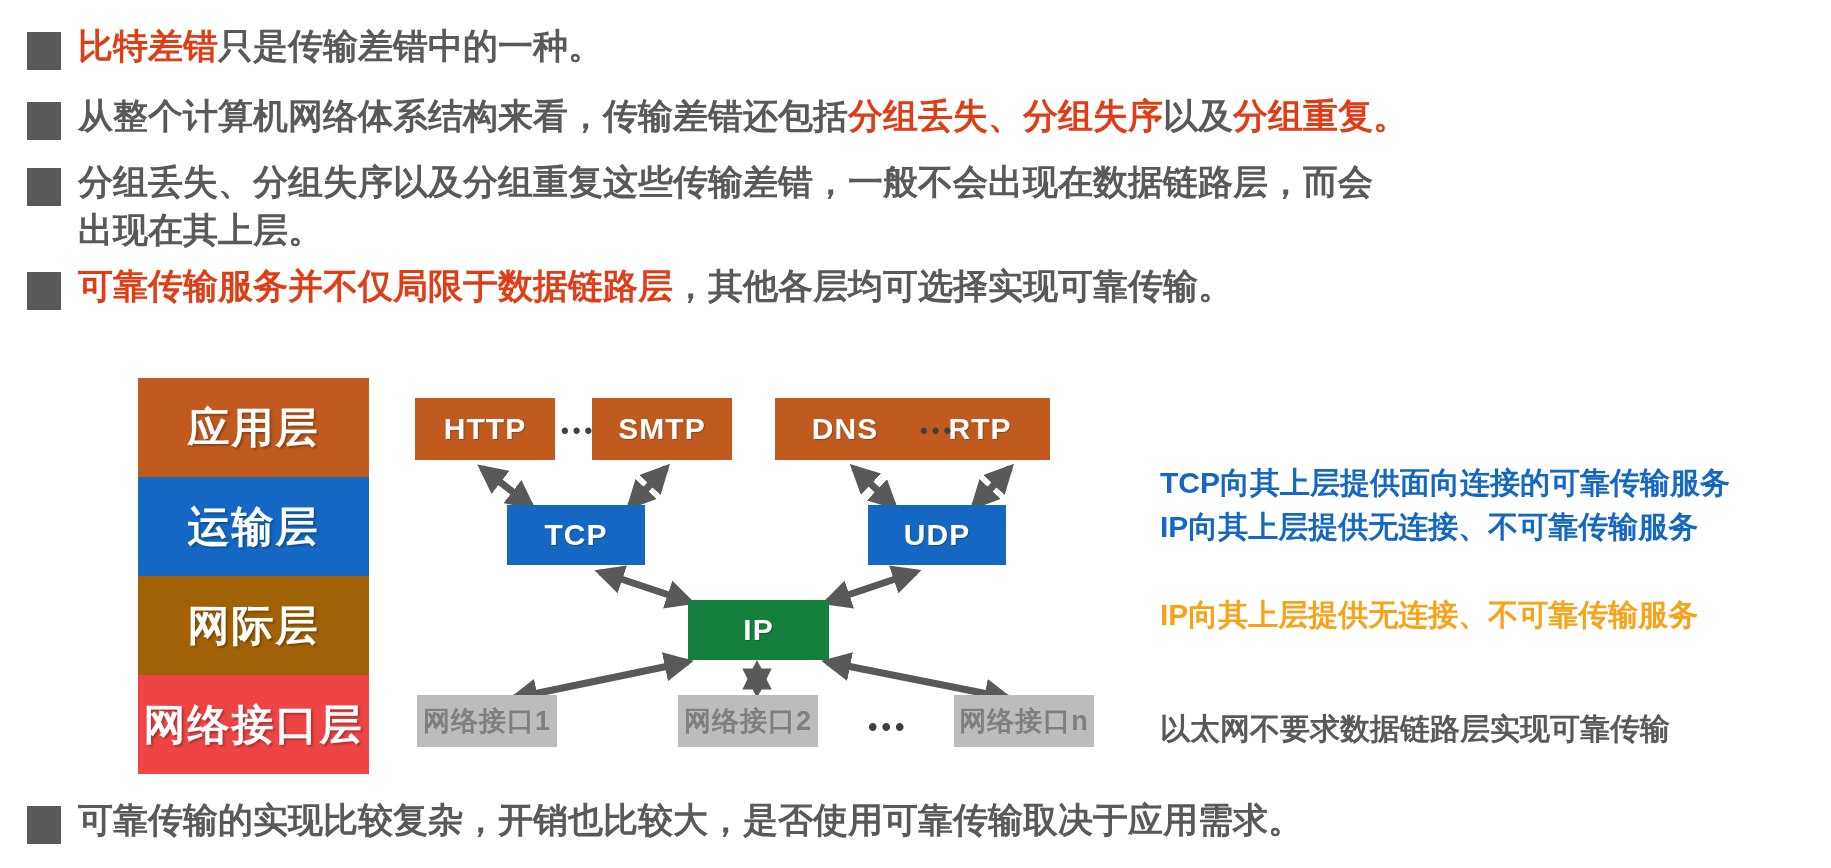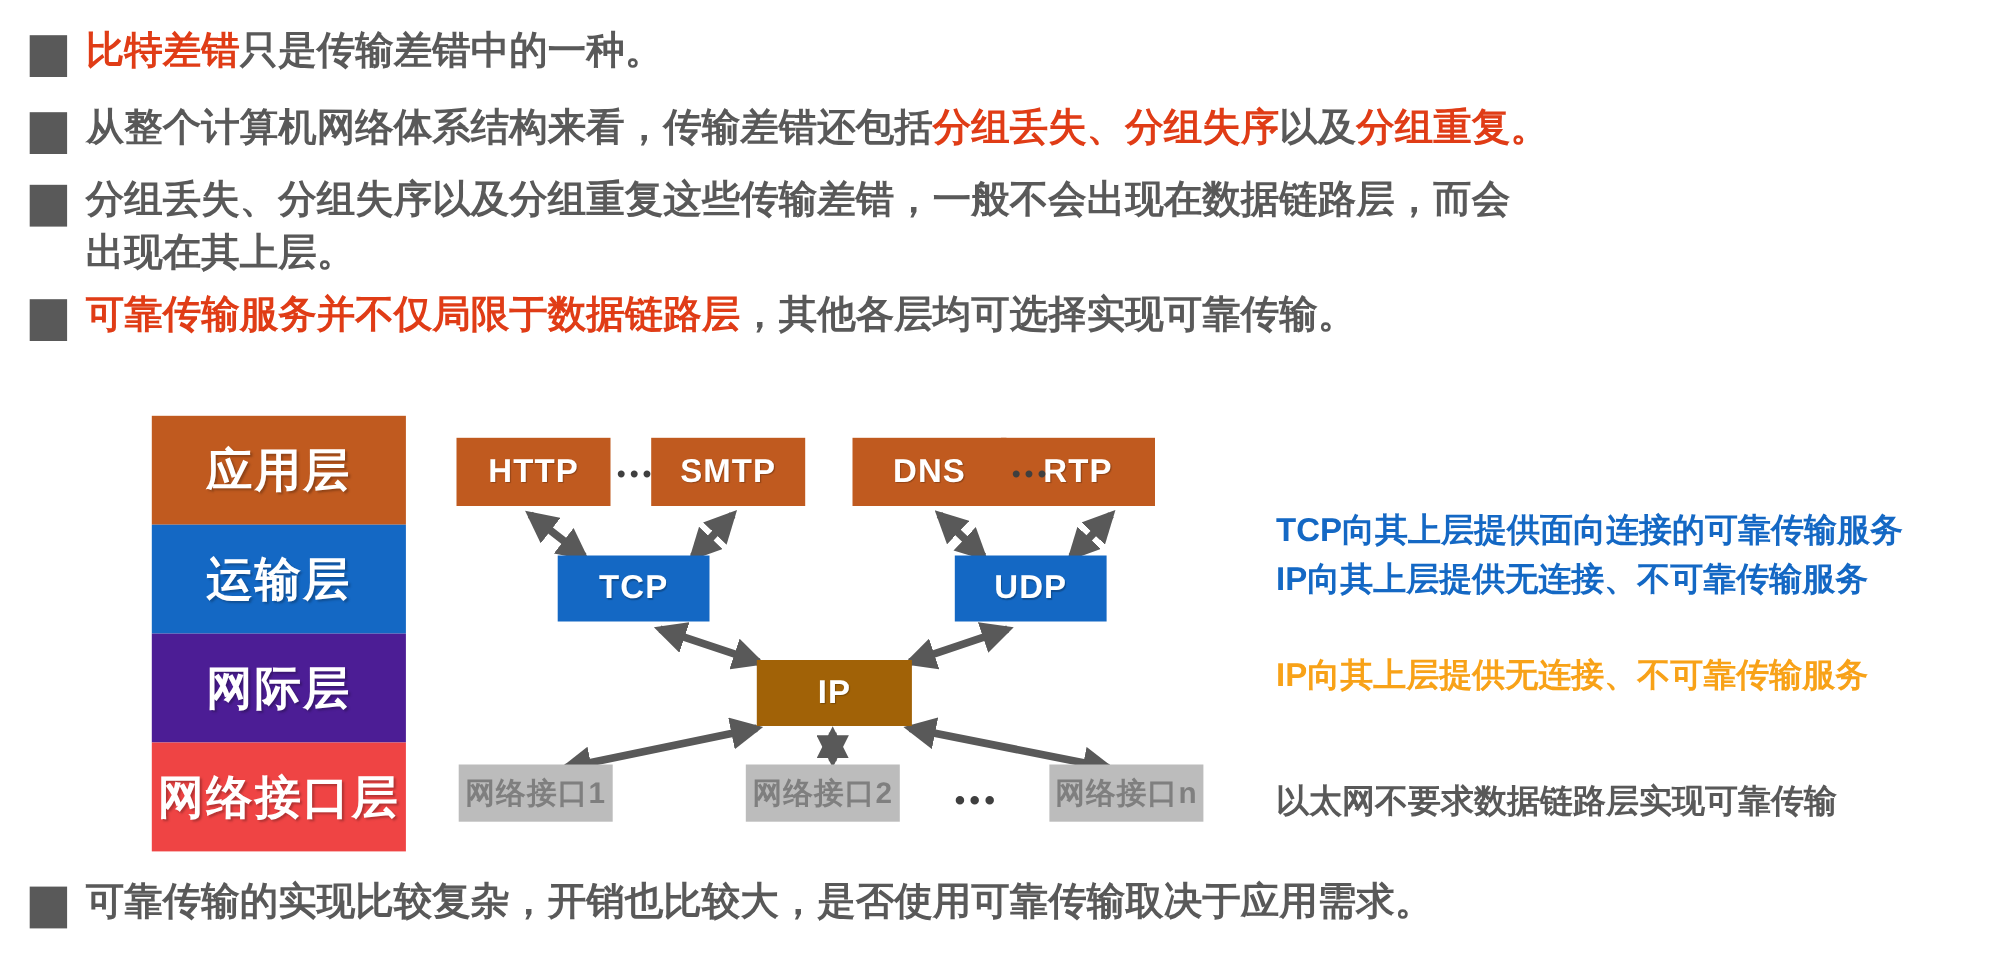--- a/index.html
+++ b/index.html
@@ -17,29 +17,29 @@
   .bt .red{color:#E03C16;}
   .bt .dark{color:#595959;}
   .cont-line{position:absolute;left:78px;margin:0;font-size:35px;font-weight:bold;line-height:48px;color:#595959;white-space:nowrap;}
   
   .stack{position:absolute;left:92px;top:378px;width:221px;padding-left:46px;}
   .layer{width:231px;height:99px;display:flex;align-items:center;justify-content:center;
          color:#ffffff;font-size:42px;font-weight:bold;letter-spacing:2px;
          text-shadow:2px 2px 2px rgba(0,0,0,0.25);}
   .layer.app{background:#C05A1F;}
   .layer.transport{background:#1468C4;}
-  .layer.internet{background:#4c1d95;}
+  .layer.internet{background:#a16207;}
   .layer.netif{background:#ef4444;}
   
   .pbox{position:absolute;display:flex;align-items:center;justify-content:center;
         color:#ffffff;font-weight:bold;font-size:30px;letter-spacing:1px;
         text-shadow:1px 1px 1px rgba(0,0,0,0.25);}
   .pbox.app{background:#C05A1F;width:140px;height:62px;top:398px;}
   .pbox.tl{background:#1468C4;width:138px;height:60px;top:505px;}
-  .pbox.ip{background:#a16207;width:141px;height:60px;top:600px;left:688px;}
+  .pbox.ip{background:#15803d;width:141px;height:60px;top:600px;left:688px;}
   .pbox.gray{background:#BCBCBC;color:#7F7F7F;font-size:27px;width:140px;height:52px;top:695px;text-shadow:none;}
   .dots{position:absolute;color:#3F3F3F;font-weight:bold;letter-spacing:4px;font-size:22px;}
   .arrows{position:absolute;left:350px;top:380px;}
   
   .anno{position:absolute;left:1160px;margin:0;font-weight:bold;font-size:30px;line-height:42px;white-space:nowrap;}
   .anno.blue{color:#1468C4;}
   .anno.orange{color:#F8A218;}
   .anno.gray{color:#595959;}
 </style>
 </head>

